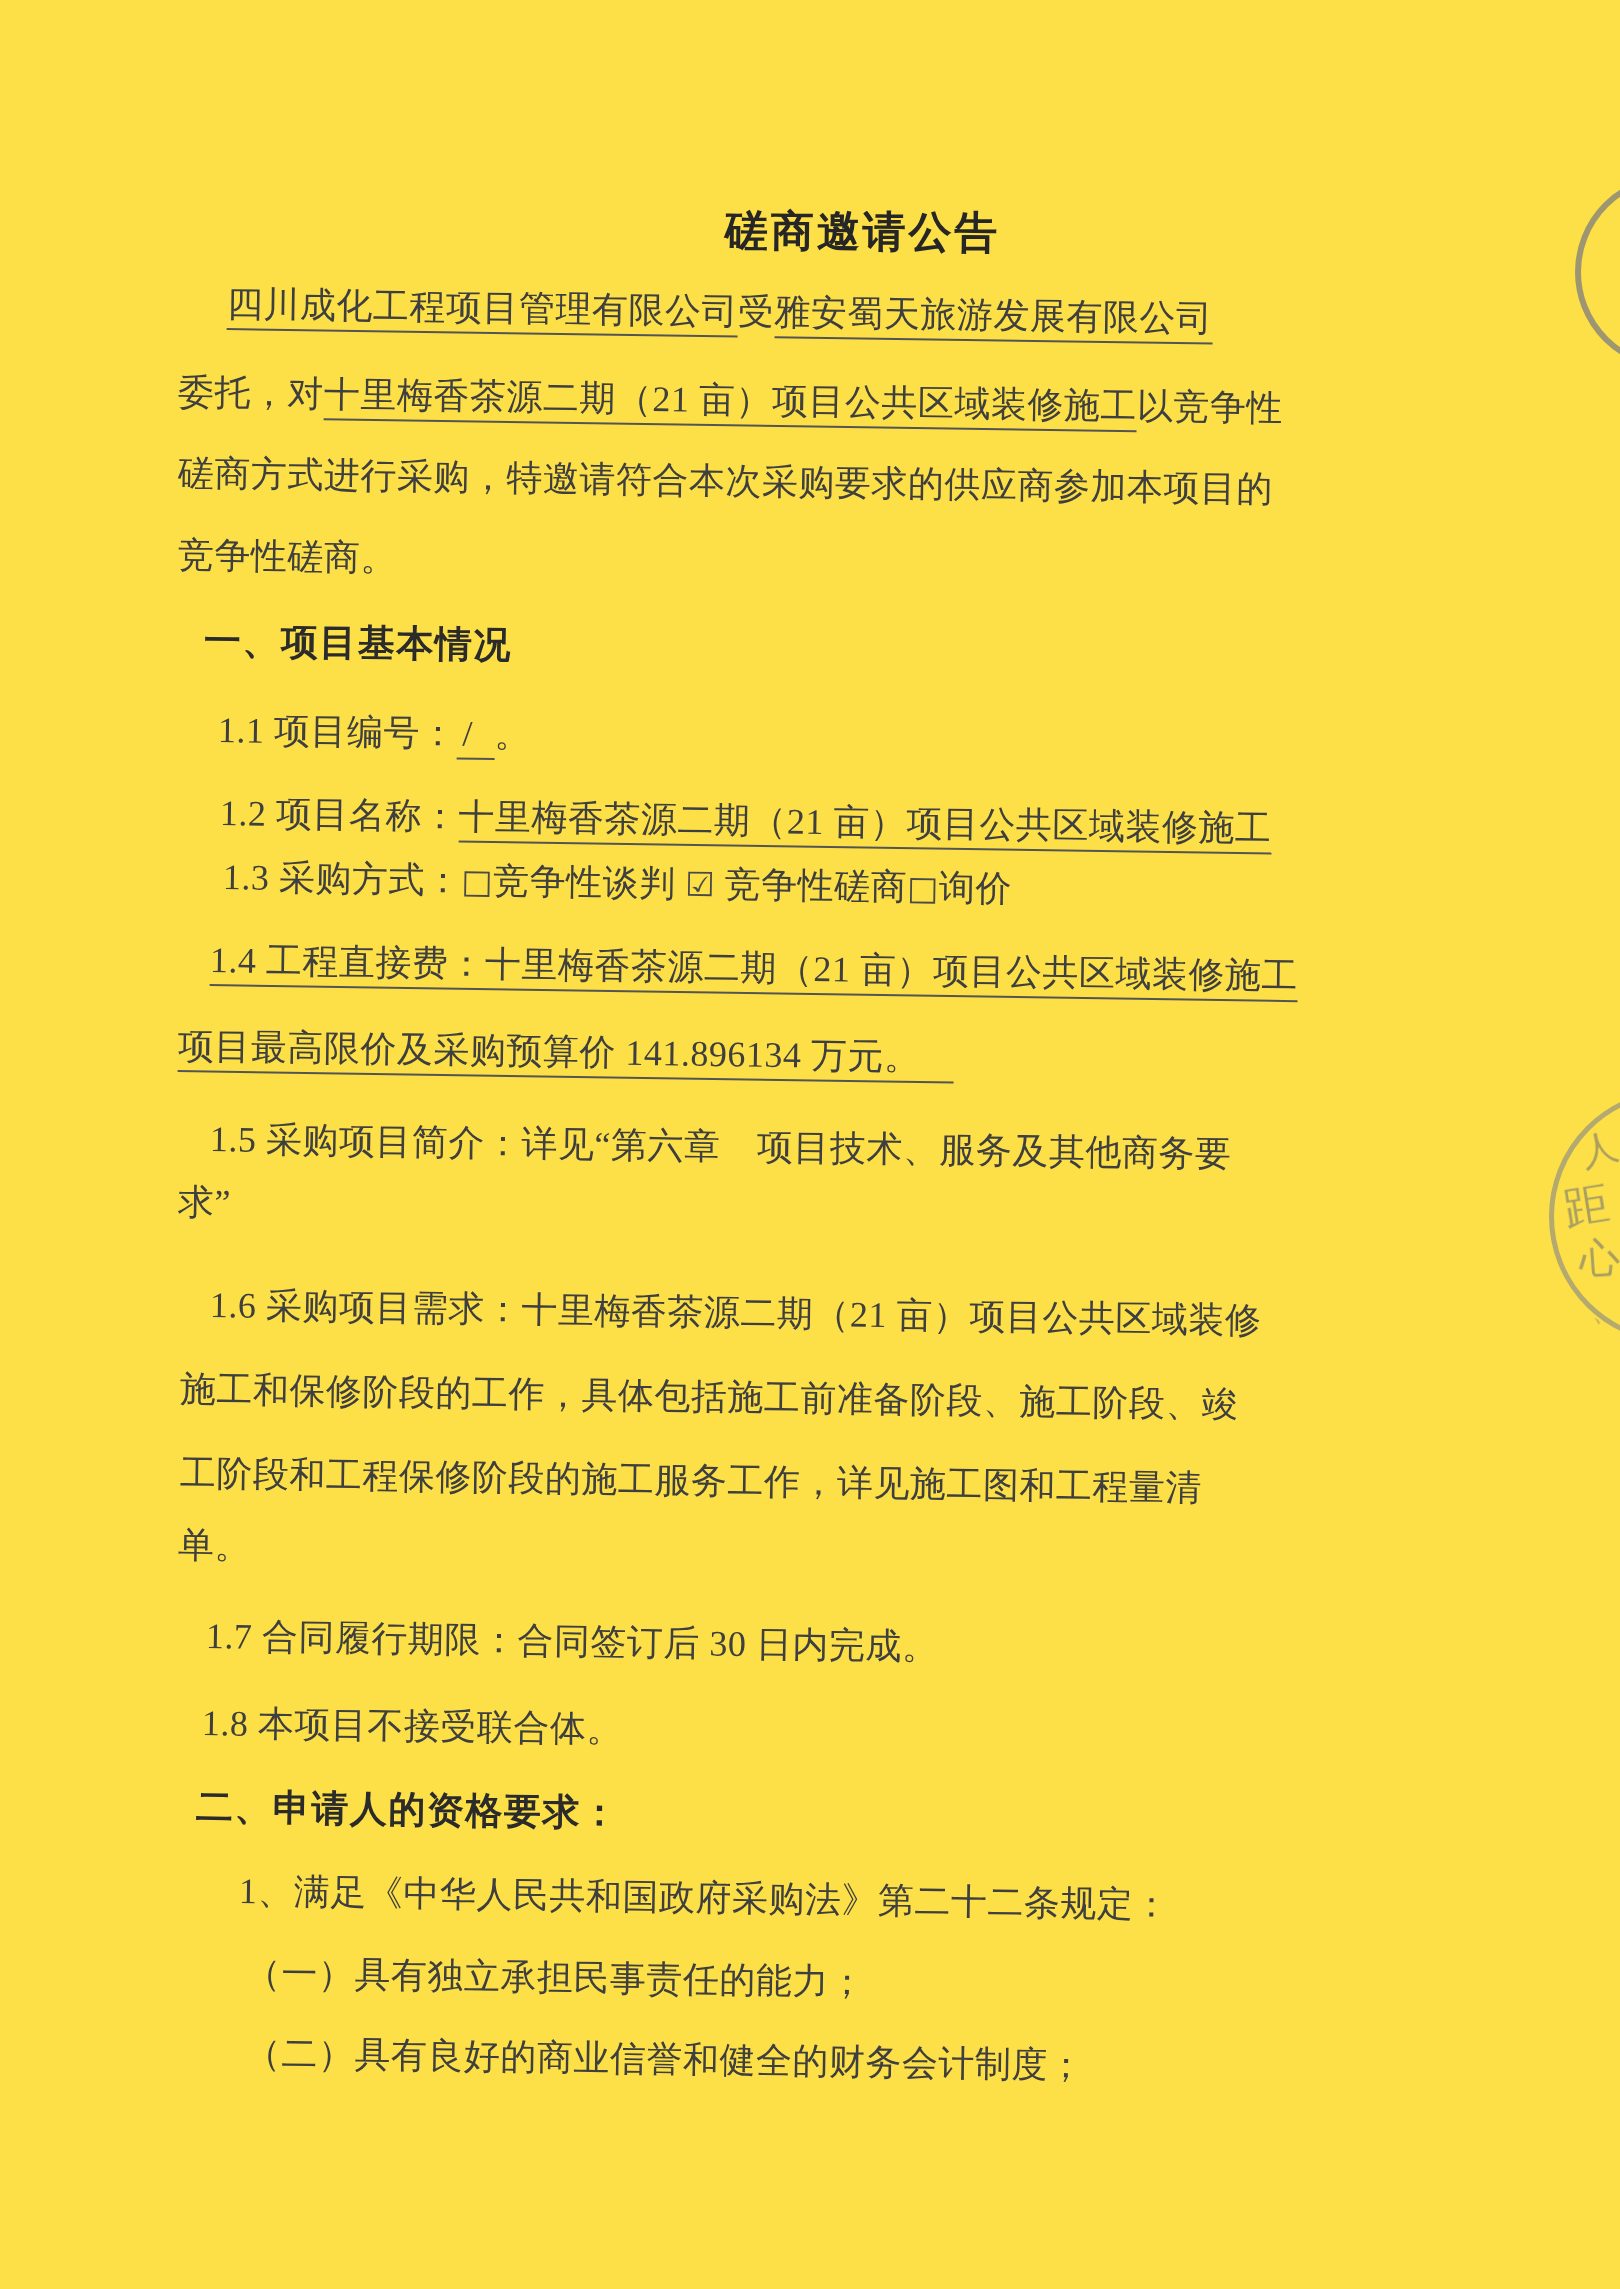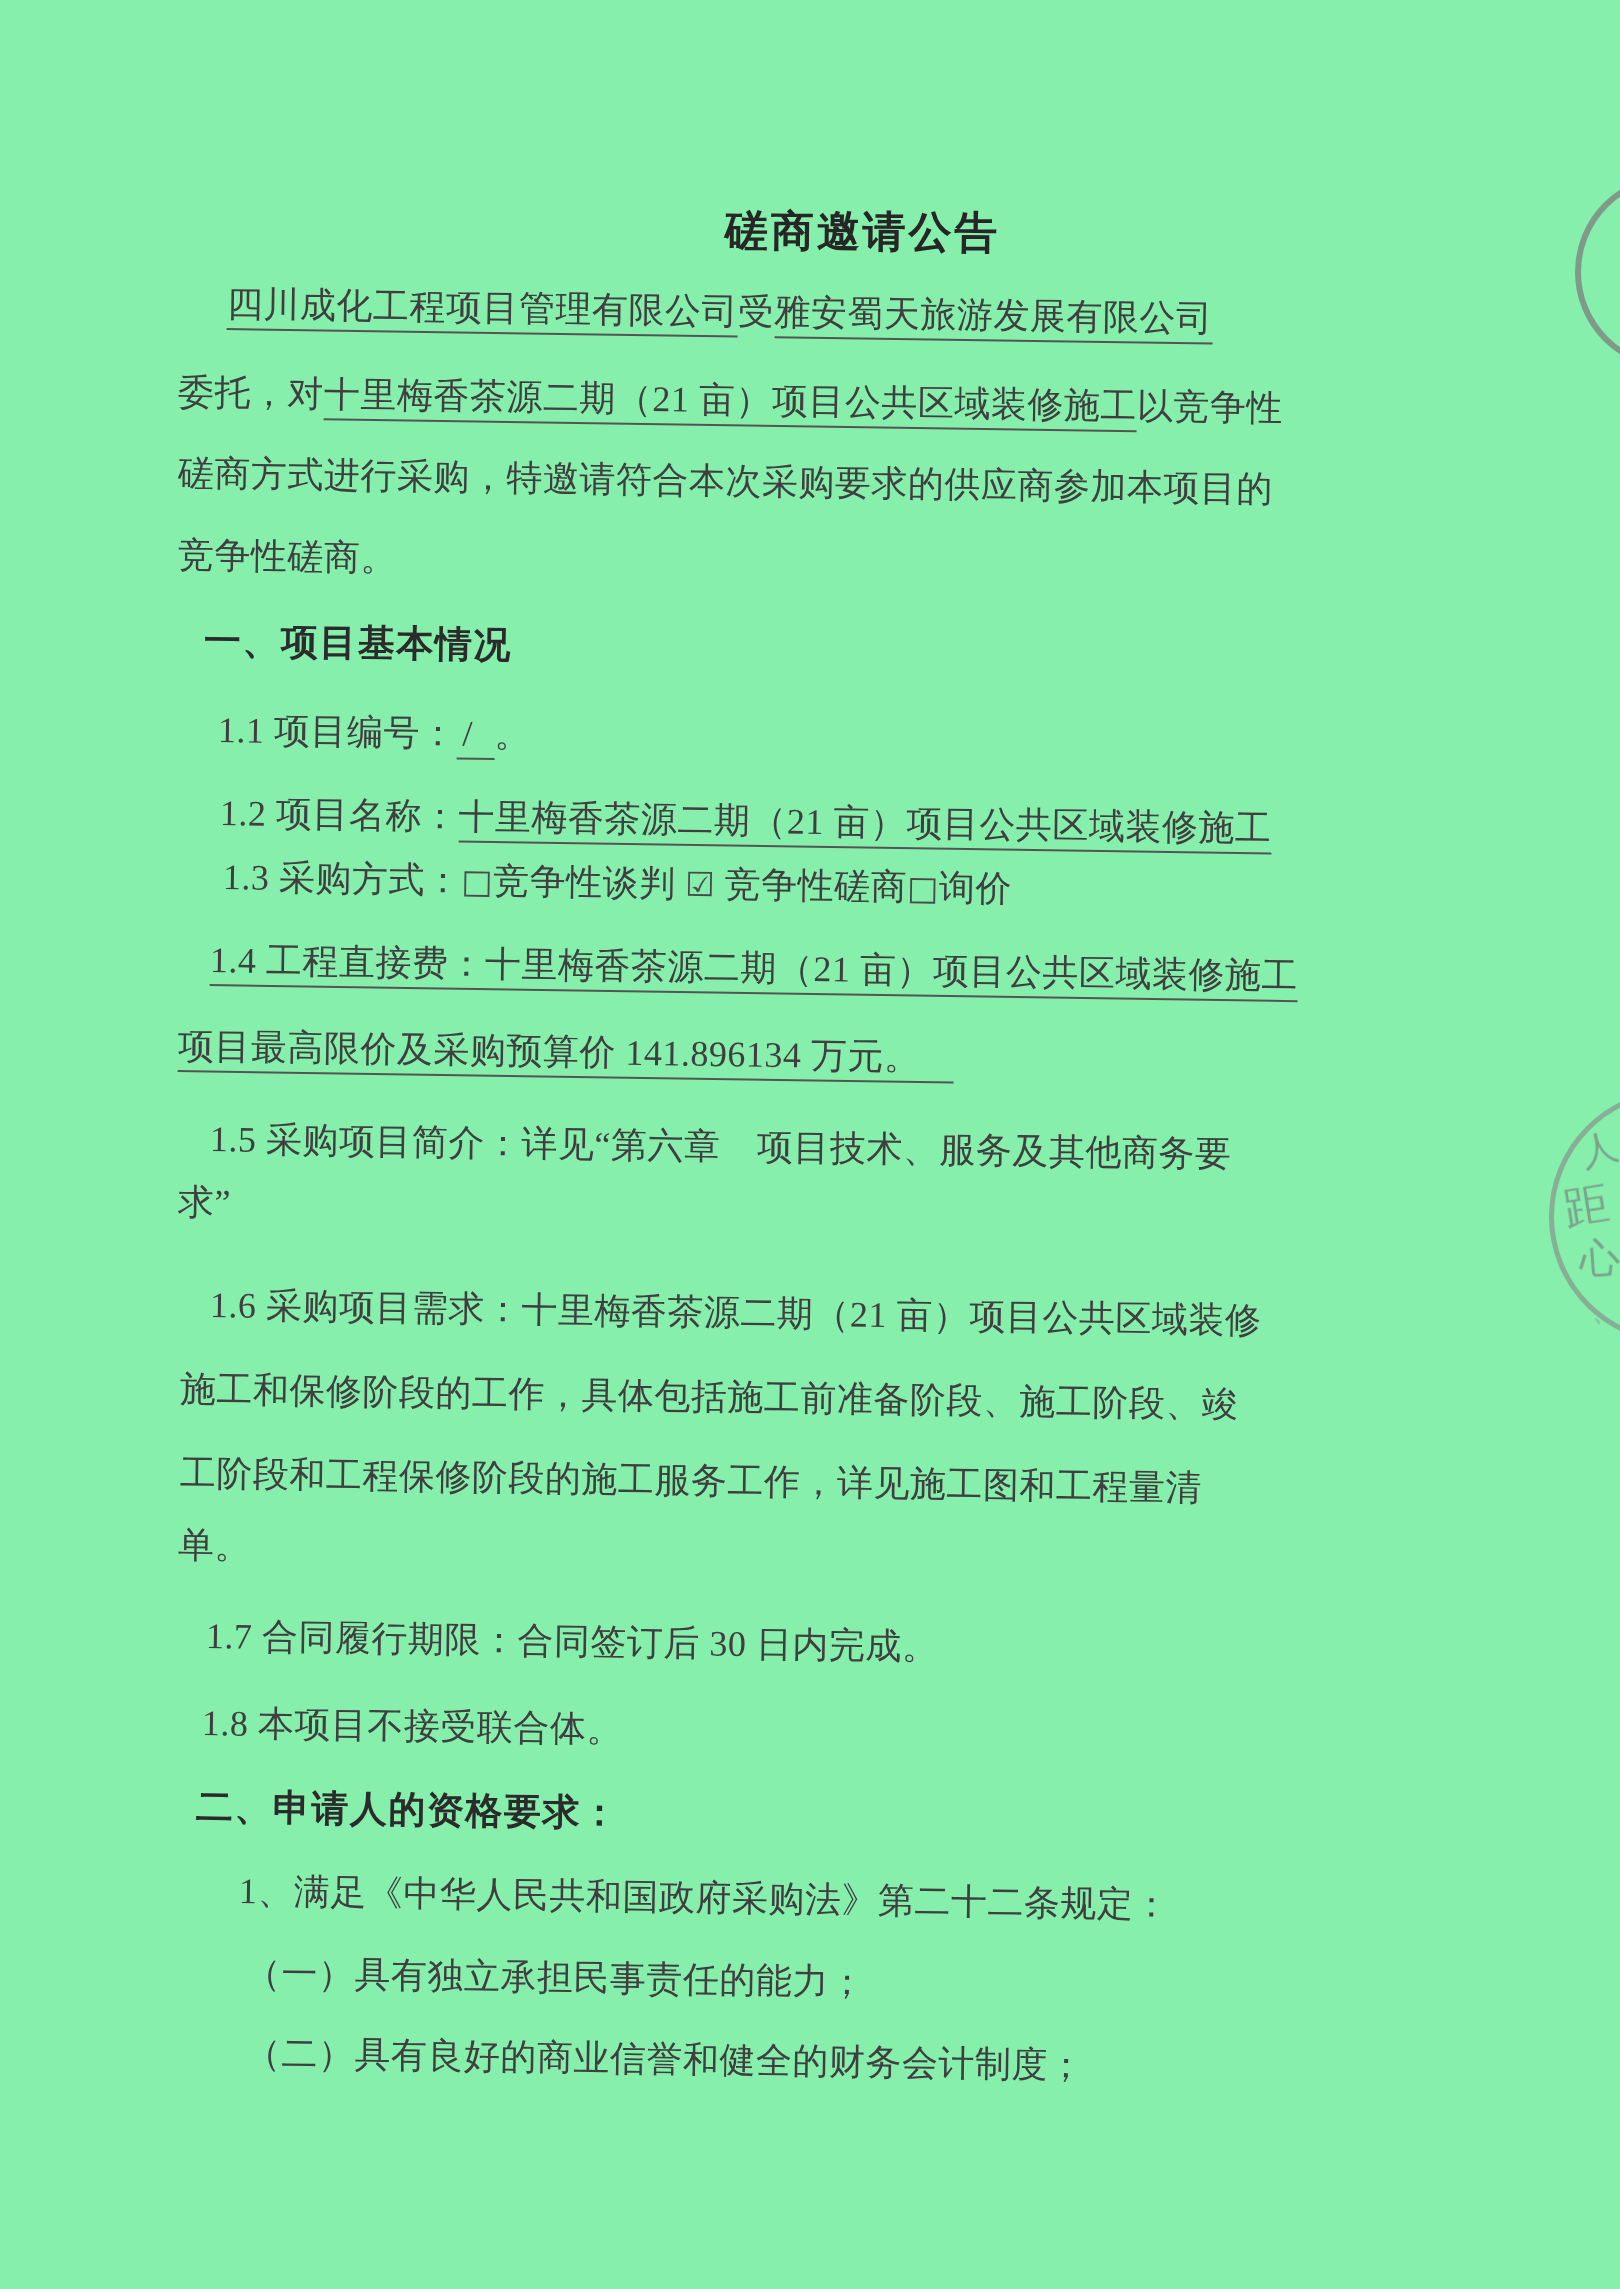--- a/index.html
+++ b/index.html
@@ -1,20 +1,20 @@
 <!DOCTYPE html>
 <html><head>
 <meta charset="utf-8">
 <style>
   html, body { margin: 0; padding: 0; background: #e8e8e8; }
   .sheet {
     position: relative;
     width: 1620px;
     height: 2290px;
-    background: #86efac;
+    background: #fde047;
     overflow: hidden;
     font-family: "Liberation Serif", serif;
     color: #3f3f3f;
   }
   .line {
     position: absolute;
     white-space: nowrap;
     font-size: 36px;
     line-height: 51px;
     letter-spacing: 0.5px;

